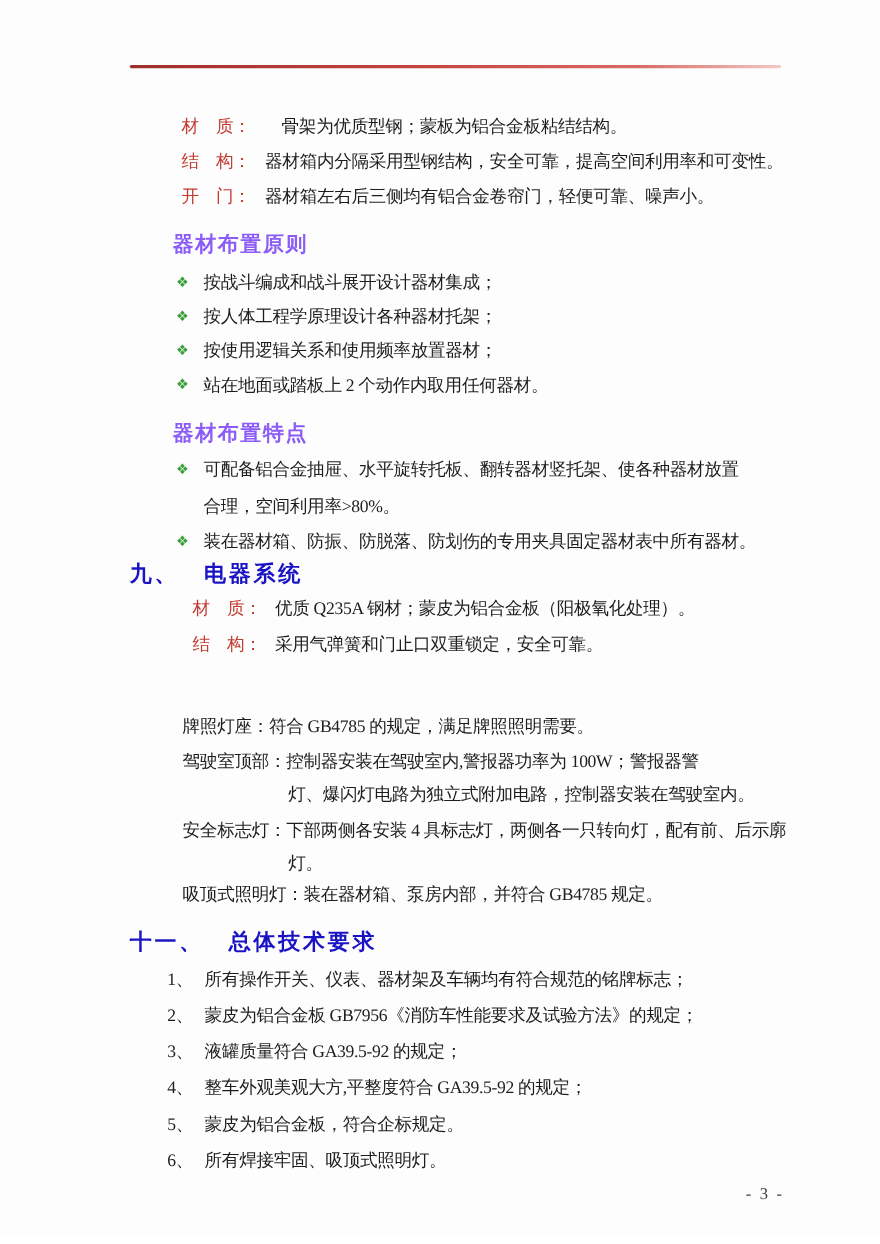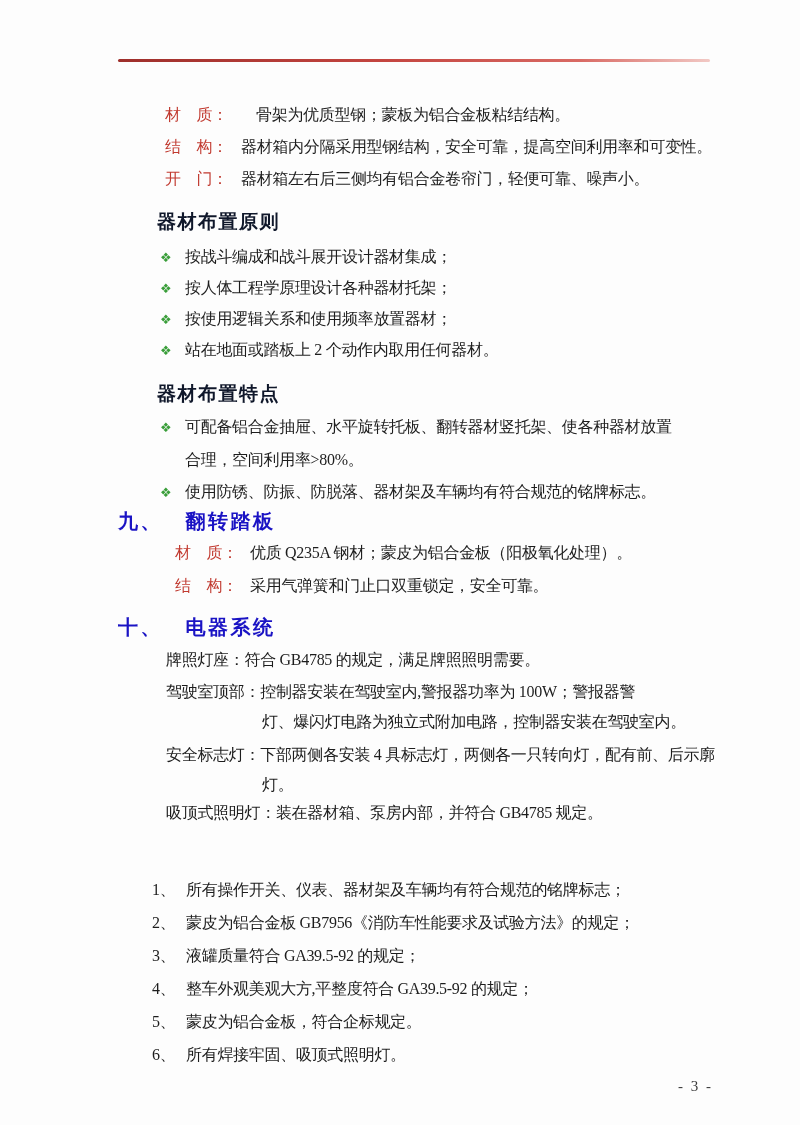--- a/index.html
+++ b/index.html
@@ -11,21 +11,21 @@
   .rule{
     position:absolute;left:118px;top:59px;width:592px;height:3px;
     background:linear-gradient(to right,#9e2f2b,#c44540 45%,#d96a64 78%,#f2c9c5);
     border-radius:2px;
   }
   .ln{position:absolute;height:24px;font-size:16px;letter-spacing:-0.3px;white-space:nowrap;}
   .ln .lbl{position:absolute;color:#c13a30;}
   .ln .txt{position:absolute;color:#1d1d1d;}
   .subhead{
     position:absolute;font-family:"Liberation Sans","DejaVu Sans",sans-serif;
-    font-size:19px;font-weight:bold;color:#0f172a;letter-spacing:1.5px;white-space:nowrap;
+    font-size:19px;font-weight:bold;color:#8b5cf6;letter-spacing:1.5px;white-space:nowrap;
   }
   .secthead{
     position:absolute;font-size:20px;font-weight:bold;color:#1a13c4;
     letter-spacing:2.5px;white-space:nowrap;
   }
   .bullet{
     position:absolute;color:#3a9e3a;font-size:13px;top:3px;
     font-family:"DejaVu Sans",sans-serif;
   }
   .num{position:absolute;color:#1d1d1d;}
@@ -77,53 +77,53 @@
 
   <div class="ln" style="top:417px">
     <span class="bullet" style="left:160px">❖</span>
     <span class="txt" style="left:185px">可配备铝合金抽屉、水平旋转托板、翻转器材竖托架、使各种器材放置</span>
   </div>
   <div class="ln" style="top:450px">
     <span class="txt" style="left:185px">合理，空间利用率&gt;80%。</span>
   </div>
   <div class="ln" style="top:482px">
     <span class="bullet" style="left:160px">❖</span>
-    <span class="txt" style="left:185px">使用防锈、防振、防脱落、器材架及车辆均有符合规范的铭牌标志。</span>
+    <span class="txt" style="left:185px">装在器材箱、防振、防脱落、防划伤的专用夹具固定器材表中所有器材。</span>
   </div>
 
-  <div class="secthead" style="left:118px;top:508px">九、　翻转踏板</div>
+  <div class="secthead" style="left:118px;top:508px">九、　电器系统</div>
   <div class="ln" style="top:543px">
     <span class="lbl" style="left:175px">材　质：</span>
     <span class="txt" style="left:250px">优质 Q235A 钢材；蒙皮为铝合金板（阳极氧化处理）。</span>
   </div>
   <div class="ln" style="top:576px">
     <span class="lbl" style="left:175px">结　构：</span>
     <span class="txt" style="left:250px">采用气弹簧和门止口双重锁定，安全可靠。</span>
   </div>
 
-  <div class="secthead" style="left:118px;top:614px">十、　电器系统</div>
   <div class="ln" style="top:650px">
     <span class="txt" style="left:166px">牌照灯座：符合 GB4785 的规定，满足牌照照明需要。</span>
   </div>
   <div class="ln" style="top:682px">
     <span class="txt" style="left:166px">驾驶室顶部：控制器安装在驾驶室内,警报器功率为 100W；警报器警</span>
   </div>
   <div class="ln" style="top:712px">
     <span class="txt" style="left:262px">灯、爆闪灯电路为独立式附加电路，控制器安装在驾驶室内。</span>
   </div>
   <div class="ln" style="top:745px">
     <span class="txt" style="left:166px">安全标志灯：下部两侧各安装 4 具标志灯，两侧各一只转向灯，配有前、后示廓</span>
   </div>
   <div class="ln" style="top:775px">
     <span class="txt" style="left:262px">灯。</span>
   </div>
   <div class="ln" style="top:803px">
     <span class="txt" style="left:166px">吸顶式照明灯：装在器材箱、泵房内部，并符合 GB4785 规定。</span>
   </div>
 
+  <div class="secthead" style="left:118px;top:843px">十一、　总体技术要求</div>
   <div class="ln" style="top:880px">
     <span class="num" style="left:152px">1、</span>
     <span class="txt" style="left:186px">所有操作开关、仪表、器材架及车辆均有符合规范的铭牌标志；</span>
   </div>
   <div class="ln" style="top:913px">
     <span class="num" style="left:152px">2、</span>
     <span class="txt" style="left:186px">蒙皮为铝合金板 GB7956《消防车性能要求及试验方法》的规定；</span>
   </div>
   <div class="ln" style="top:946px">
     <span class="num" style="left:152px">3、</span>

